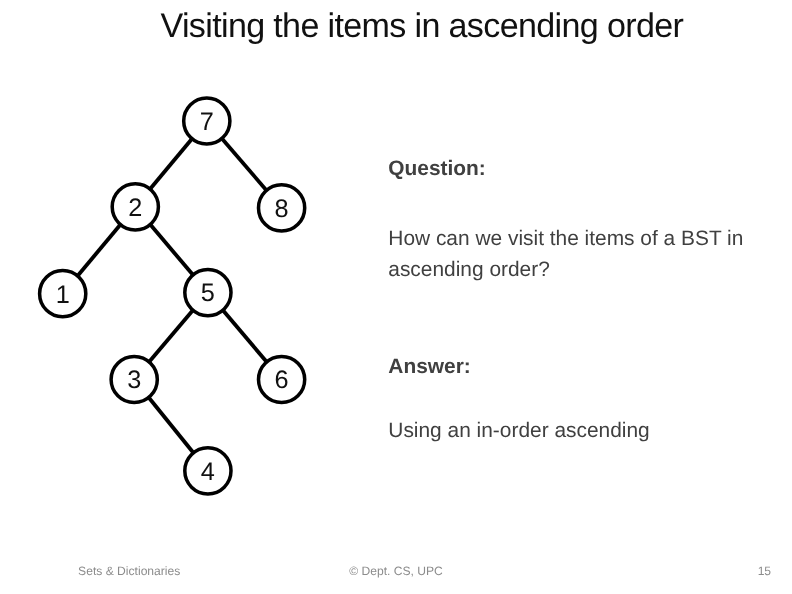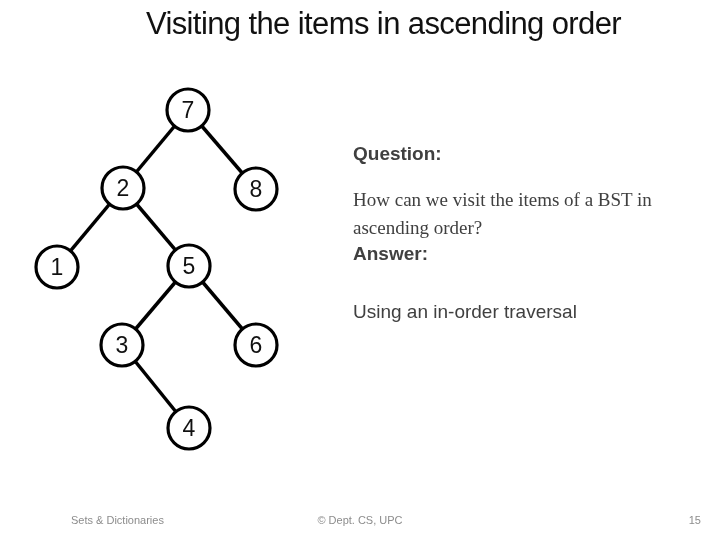--- a/index.html
+++ b/index.html
@@ -44,22 +44,22 @@
     font-size: 19px;
   }
   .qa-label {
     font-weight: 700;
     line-height: 24px;
   }
   .qa-text {
     margin: 0;
     line-height: 28px;
   }
-  .question-text { margin-top: 20px; font-family: Liberation Serif, serif; }
-  .answer-label  { }
+  .question-text { margin-top: 38px; }
+  .answer-label  { margin-top: 62px; }
   .answer-text   { margin-top: 32px; }
   .footer {
     position: absolute;
     left: 0;
     top: 512px;
     width: 720px;
     height: 20px;
     font-size: 11px;
     color: #8c8c8c;
   }
@@ -111,20 +111,20 @@
     <g>
       <circle cx="169" cy="358" r="21" fill="#ffffff" stroke="#000000" stroke-width="3.2"></circle>
       <text x="169" y="358" text-anchor="middle" dominant-baseline="central">4</text>
     </g>
   </svg>
 
 <div class="qa-panel">
   <div class="qa-label question-label">Question:</div>
   <p class="qa-text question-text">How can we visit the items of a BST in ascending order?</p>
   <div class="qa-label answer-label">Answer:</div>
-  <p class="qa-text answer-text">Using an in-order traversal</p>
+  <p class="qa-text answer-text">Using an in-order ascending</p>
 </div>
 
 <div class="footer">
   <span class="footer-left">Sets &amp; Dictionaries</span>
   <span class="footer-center">© Dept. CS, UPC</span>
   <span class="footer-right">15</span>
 </div>
 
 </body></html>

